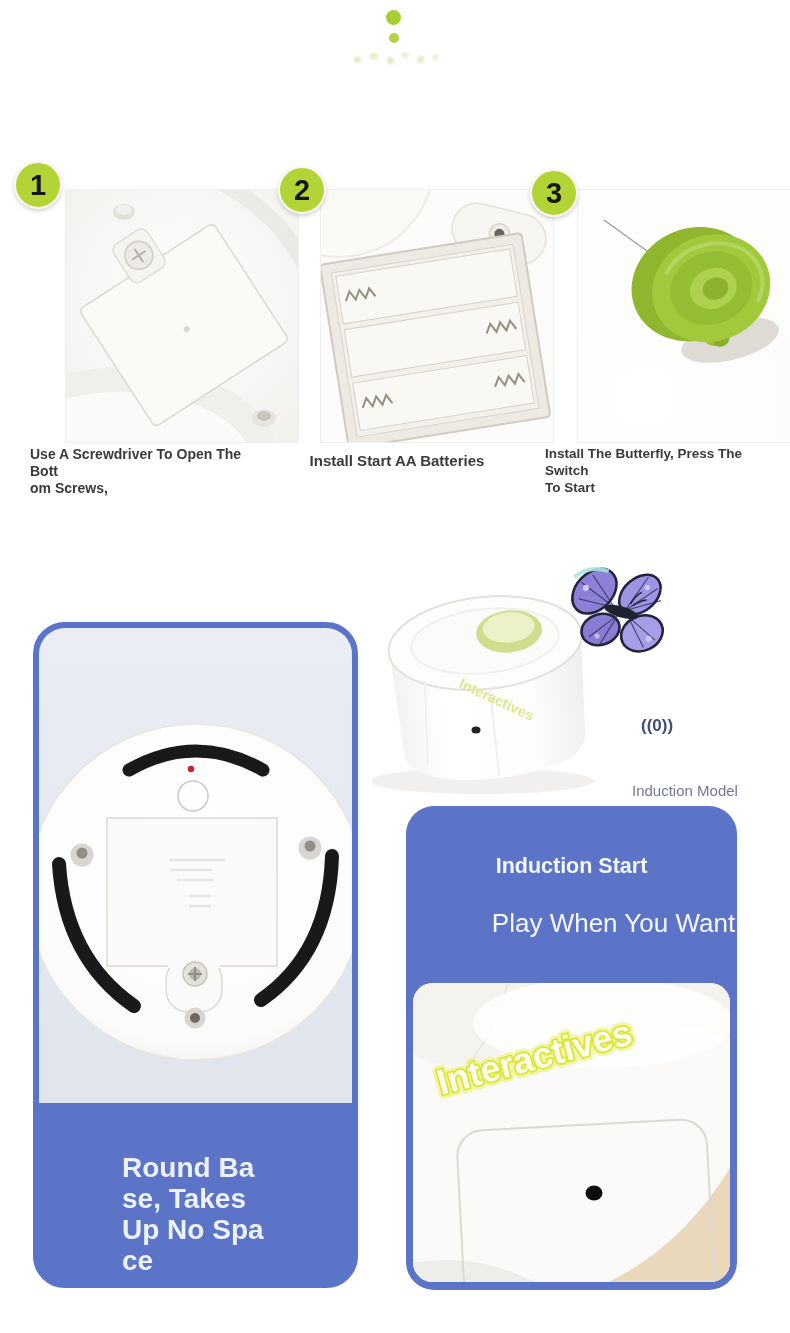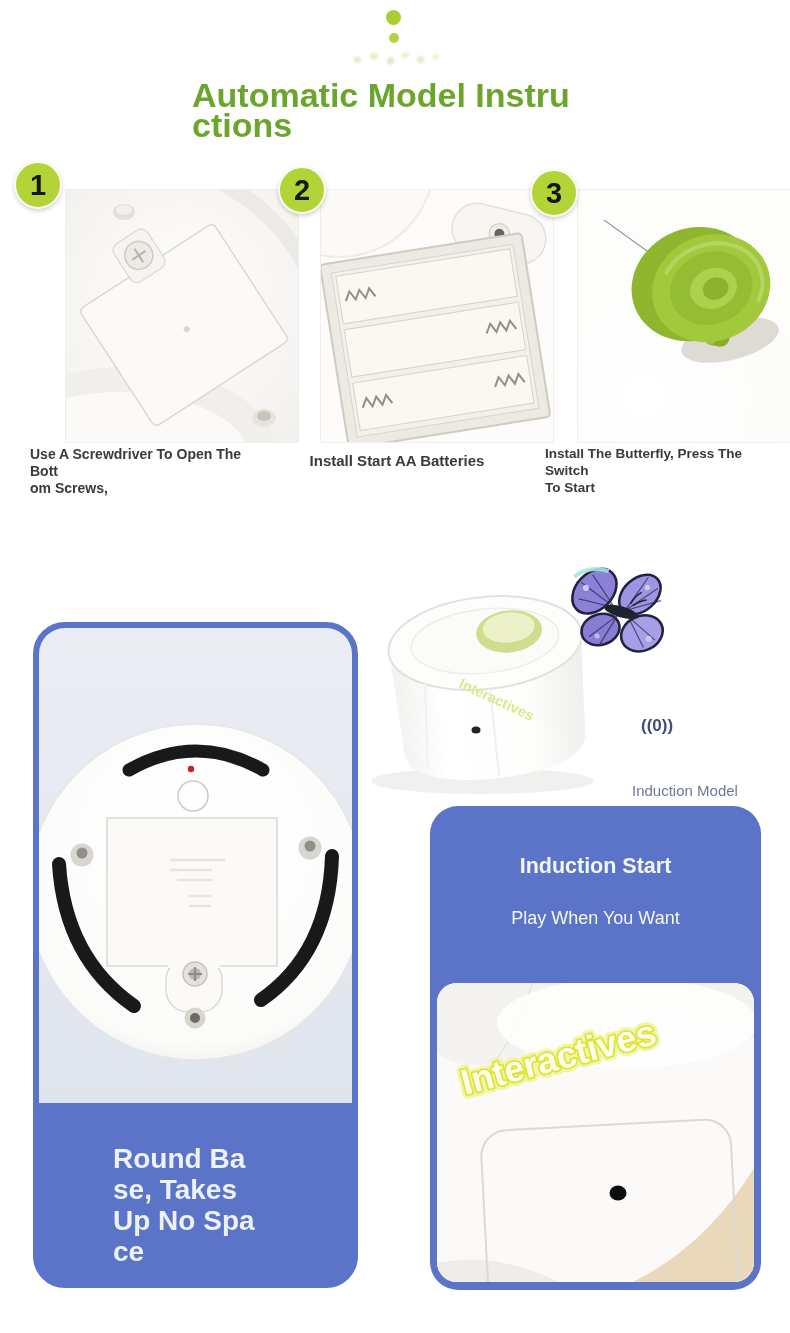--- a/index.html
+++ b/index.html
@@ -52,48 +52,46 @@
 
   
   .base-card{
     position:absolute;left:33px;top:622px;width:313px;height:654px;
     border:6px solid #5a74ca;border-radius:32px;background:#5b74c8;overflow:hidden;
   }
   .base-photo{width:313px;height:475px;}
   .base-photo svg{display:block;width:100%;height:100%;}
   .base-footer{width:313px;height:179px;background:#5b74c8;}
   .base-label{
-    margin:0;padding:40px 0 0 74px;color:#edf1fa;font-size:28px;line-height:31px;font-weight:bold;
+    margin:9px;padding:40px 0 0 74px;color:#edf1fa;font-size:28px;line-height:31px;font-weight:bold;
   }
 
   
   .induction-card{
     position:absolute;left:406px;top:806px;width:331px;height:484px;
-    background:#5b74c8;border-radius:28px;margin-left:24px;
+    background:#5b74c8;border-radius:28px;
   }
   .ind-title{position:absolute;left:0;top:48px;width:100%;margin:0;text-align:center;
     color:#f3f7ff;font-size:21.5px;font-weight:bold;}
   .ind-sub{position:absolute;left:0;top:102px;width:100%;margin:0;text-align:center;
-    color:rgba(255,255,255,.94);font-size:18px;font-weight:normal;}
+    color:rgba(255,255,255,.94);font-size:26px;font-weight:normal;padding-left:42px;}
   .ind-photo{
     position:absolute;left:7px;top:177px;width:317px;height:299px;border-radius:20px;
     overflow:hidden;background:#fbfaf8;
   }
   .ind-photo svg{display:block;width:100%;height:100%;}
 </style>
 </head>
 <body>
 
 <div class="page">
 
   <span class="dot d1"></span>
   <span class="dot d2"></span>
   <div class="garland"></div>
-  <h1 class="title pre">Automatic Model Instru
-ctions</h1>
 
   <figure class="photo p1">
     <svg viewBox="0 0 232 252">
       <defs>
         <radialGradient id="s1shade" cx="50%" cy="45%" r="70%">
           <stop offset="0%" stop-color="#ffffff"></stop>
             <stop offset="100%" stop-color="#f3f1ee"></stop>
         </radialGradient>
       </defs>
       <rect width="232" height="252" fill="url(#s1shade)"></rect>

